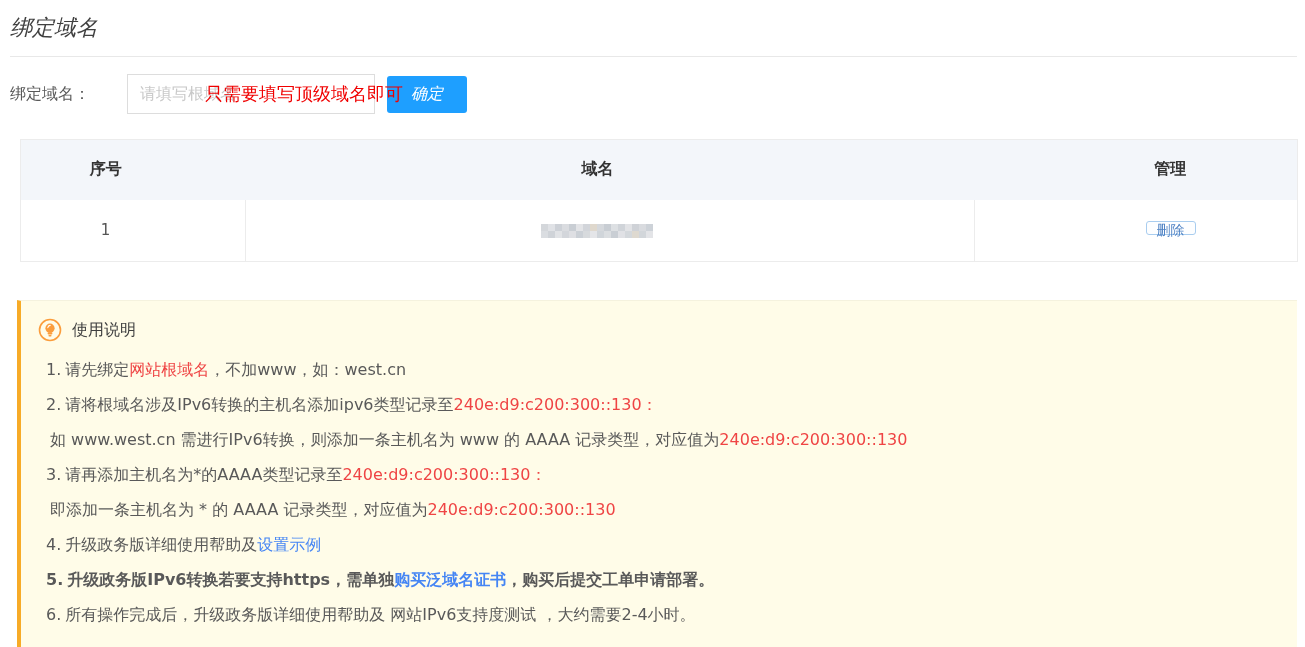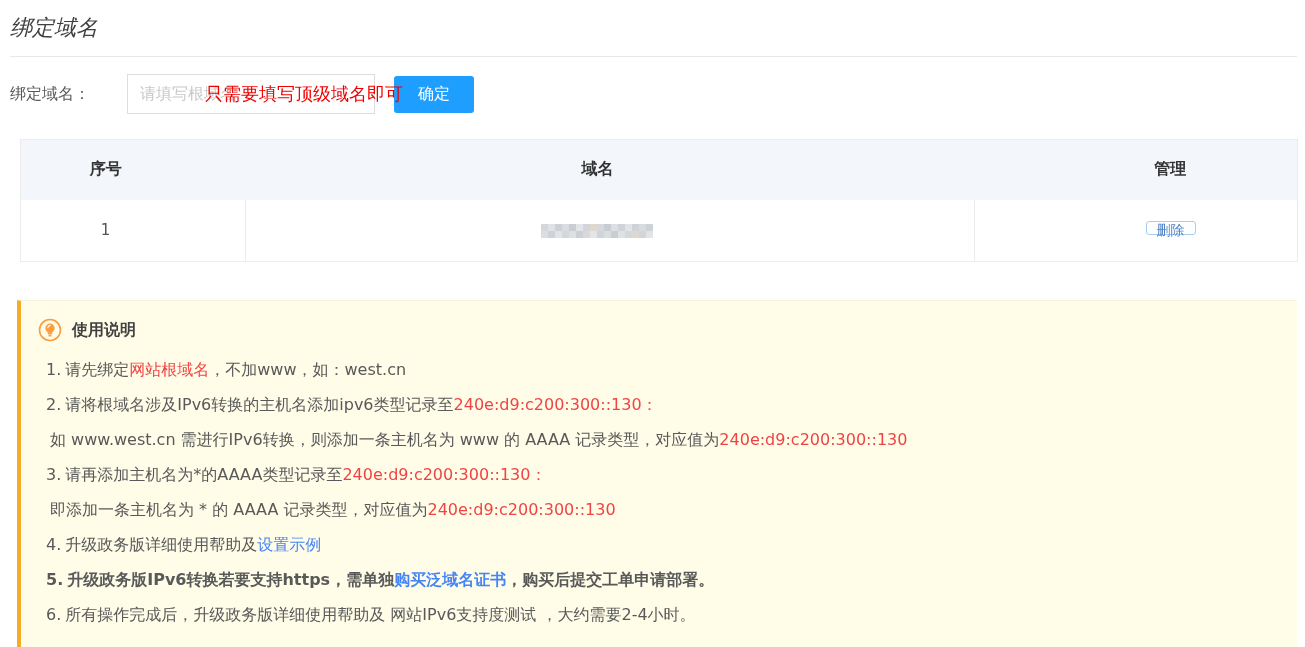--- a/index.html
+++ b/index.html
@@ -12,42 +12,42 @@
   
   .page-header h1 { margin:0; padding:12px 8px 0 10px; font-size:22px; font-weight:500; color:#404040; line-height:32px;font-style:italic; }
   .divider { margin:12px 8px 0 10px; border-bottom:1px solid #e8e8e8; }
 
   
   .form-row { position:relative; margin:17px 0 0 10px; height:40px; display:flex; align-items:center; }
   .form-label { font-size:16px; color:#595959; width:117px; flex:0 0 117px; }
   .domain-input { width:248px; height:40px; border:1px solid #ddd; background:#fff; padding:0 12px; font-size:16px; color:#333; outline:none; border-radius:0; }
   .domain-input::placeholder { color:#c9c9c9; }
   .hint { position:absolute; left:195px; top:50%; transform:translateY(-50%); font-size:18px; color:#f00000; white-space:nowrap; pointer-events:none; z-index:2; }
-  .btn-primary { margin-left:19px; width:80px; height:37px; background:#1e9fff; color:#fff; border:none; border-radius:3px; font-size:16px; cursor:pointer; }
+  .btn-primary { margin-left:12px; width:80px; height:37px; background:#1e9fff; color:#fff; border:none; border-radius:3px; font-size:16px; cursor:pointer;font-style:italic; }
 
   
   .domain-table { margin:25px 8px 0 20px; width:1277px; border-collapse:collapse; border:1px solid #ececec; table-layout:fixed; }
   .domain-table thead tr { background:#f3f6fa; }
   .domain-table th { height:60px; font-size:16px; font-weight:bold; color:#333; text-align:center; }
   .domain-table td { height:62px; background:#fff; text-align:center; font-size:15px; color:#555; border-bottom:1px solid #ececec; }
   .c1 { width:225px; padding-right:56px; }
   .c2 { width:729px; padding-right:26px; }
   .c3 { width:323px; padding-left:70px; }
   .domain-table tbody td.c2, .domain-table tbody td.c3 { border-left:1px solid #ececec; }
   .redacted { display:inline-block; position:relative; width:113px; height:14px; vertical-align:middle; }
   .redacted i { position:absolute; left:0; top:0; width:7px; height:7px; background:#d4d7db;
     box-shadow:
       7px 0 #e0e2e6,14px 0 #cdd1d7,21px 0 #dadce0,28px 0 #c9ced4,35px 0 #e3e4e7,42px 0 #d2d5da,49px 0 #dfd8cd,56px 0 #d5d8dc,63px 0 #c8cdd3,70px 0 #dde0e3,77px 0 #d0d4d9,84px 0 #e2e3e6,91px 0 #cfd2d7,98px 0 #d9dbdf,105px 0 #cdd2d8,
       0 7px #dadde1,7px 7px #cfd3d8,14px 7px #e1e3e6,21px 7px #d3d6db,28px 7px #dedfe3,35px 7px #cbd0d6,42px 7px #d7dadd,49px 7px #e4e5e8,56px 7px #d0d5da,63px 7px #dbdee1,70px 7px #c9ced4,77px 7px #e0e1e5,84px 7px #d4d8dc,91px 7px #ded9d0,98px 7px #d2d6da,105px 7px #e3e4e7; }
   .action-btn { min-width:50px; height:14px; padding:0 10px; background:#fdfeff; border:1px solid #a9cdef; border-radius:3px; color:#4e82c4; font-size:14px; cursor:pointer; }
 
   
   .notice { margin:38px 8px 0 17px; width:1280px; height:349px; background:#fffce8; border-left:4px solid #f7ab27; border-top:1px solid rgba(0,0,0,0.04); padding:17px 20px 0 17px; }
   .notice-header { display:flex; align-items:center; gap:10px; height:24px; }
-  .notice-title { font-size:16px; font-weight:bold; color:#404040; }
+  .notice-title { font-size:16px; font-weight:normal; color:#404040; }
   .notice-list { margin-top:10px; }
   .notice-line { font-size:16px; color:#595959; line-height:35px; padding-left:8px; white-space:nowrap; }
   .notice-line.cont { padding-left:12px; }
   .notice-line .num { margin-right:4px; }
   .seg.red { color:#ef4444;text-align:center; }
   .seg.link, .seg.bold-link { color:#4585f4; text-decoration:none; cursor:pointer; }
   .notice-line.bold, .seg.bold, .seg.bold-link { font-weight:bold; }
 </style>
 </head>
 <body>

